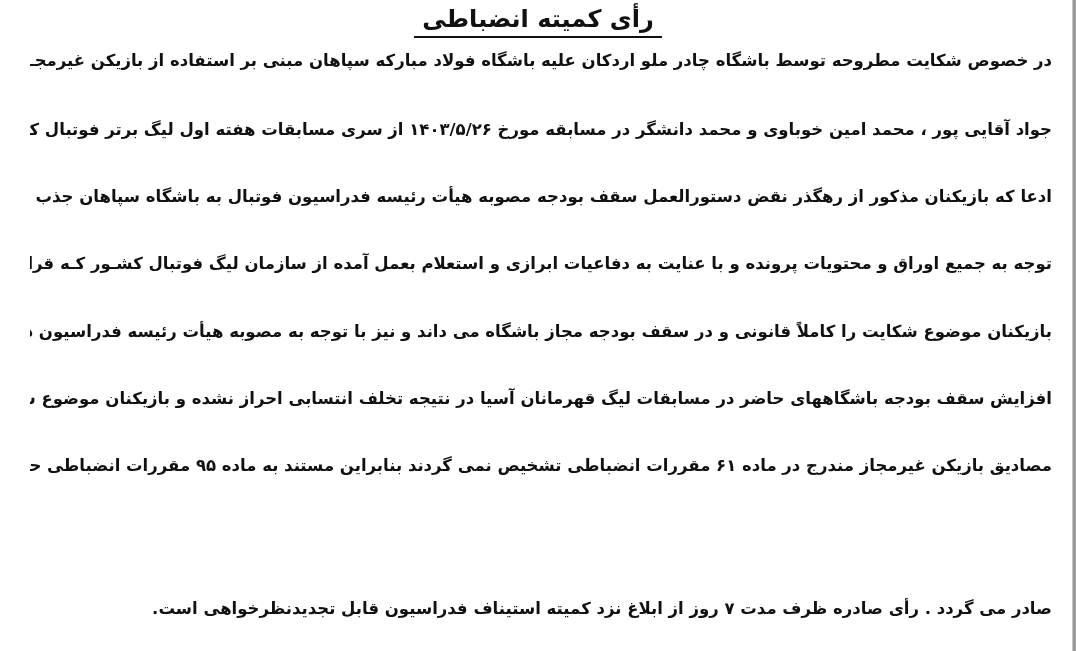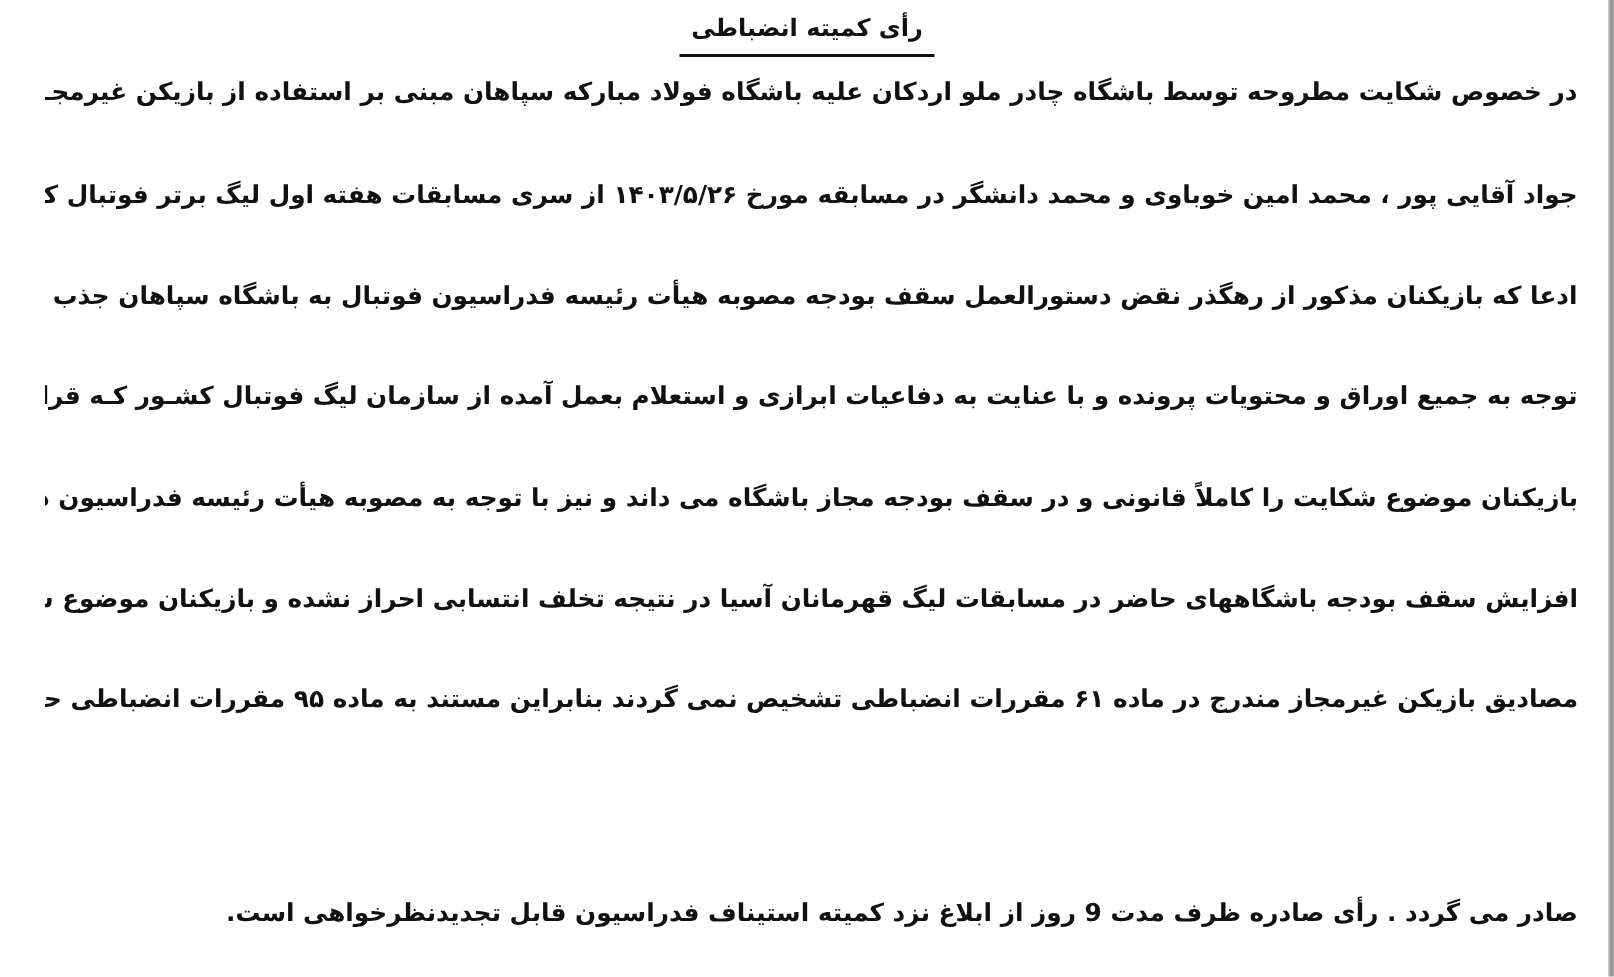--- a/index.html
+++ b/index.html
@@ -35,21 +35,21 @@
     top: 2px;
     left: 0;
     width: 1076px;
     text-align: center;
     direction: rtl;
   }
   .title span {
     display: inline-block;
     font-family: "DejaVu Sans", sans-serif;
     font-weight: bold;
-    font-size: 16px;
+    font-size: 24px;
     line-height: 34px;
     border-bottom: 2px solid #111;
     padding: 0 8px 0 8px;
   }
   .line {
     position: absolute;
     right: 20px;
     direction: rtl;
     text-align: justify;
     text-align-last: justify;
@@ -71,15 +71,15 @@
     <span>رأی کمیته انضباطی</span>
   </div>
 
   <div class="line full" style="top:47px;">در خصوص شکایت مطروحه توسط باشگاه چادر ملو اردکان علیه باشگاه فولاد مبارکه سپاهان مبنی بر استفاده از بازیکن غیرمجـاز آقایـان</div>
   <div class="line full" style="top:116px;">جواد آقایی پور ، محمد امین خوباوی و محمد دانشگر در مسابقه مورخ ۱۴۰۳/۵/۲۶ از سری مسابقات هفته اول لیگ برتر فوتبال کشور با این</div>
   <div class="line full" style="top:183px;">ادعا که بازیکنان مذکور از رهگذر نقض دستورالعمل سقف بودجه مصوبه هیأت رئیسه فدراسیون فوتبال به باشگاه سپاهان جذب شده اند با</div>
   <div class="line full" style="top:250px;">توجه به جمیع اوراق و محتویات پرونده و با عنایت به دفاعیات ابرازی و  استعلام بعمل آمده از سازمان لیگ فوتبال کشـور کـه قراردادهـای</div>
   <div class="line full" style="top:318px;">بازیکنان موضوع شکایت را کاملاً قانونی و در سقف بودجه مجاز باشگاه می داند و نیز با توجه به مصوبه هیأت رئیسه فدراسیون در خصـوص</div>
   <div class="line full" style="top:385px;">افزایش سقف بودجه باشگاههای حاضر در مسابقات لیگ قهرمانان آسیا در نتیجه تخلف انتسابی احراز نشده و بازیکنان موضوع شـکایت از</div>
   <div class="line full" style="top:452px;">مصادیق بازیکن غیرمجاز مندرج در ماده ۶۱ مقررات انضباطی تشخیص نمی گردند بنابراین مستند به ماده ۹۵ مقررات انضباطی حکم بر برائت</div>
-  <div class="line short" style="top:595px;">صادر می گردد . رأی صادره ظرف مدت 9 روز از ابلاغ نزد کمیته استیناف فدراسیون قابل تجدیدنظرخواهی است.</div>
+  <div class="line short" style="top:595px;">صادر می گردد . رأی صادره ظرف مدت ۷ روز از ابلاغ نزد کمیته استیناف فدراسیون قابل تجدیدنظرخواهی است.</div>
 </div>
 <div class="right-edge"></div>
 
 </body></html>

